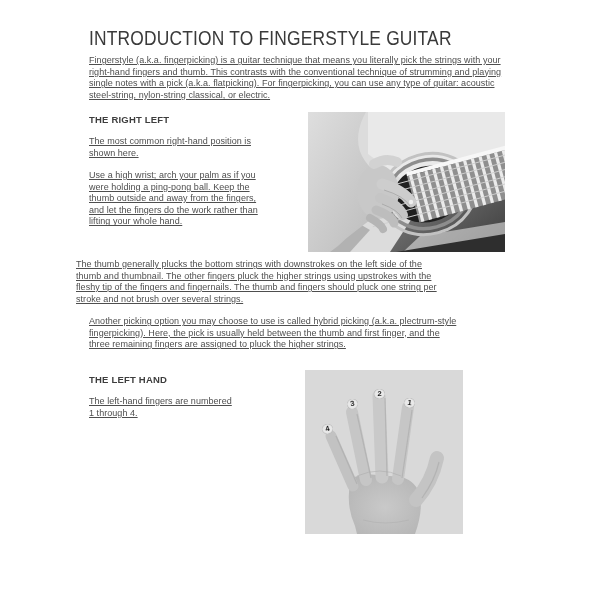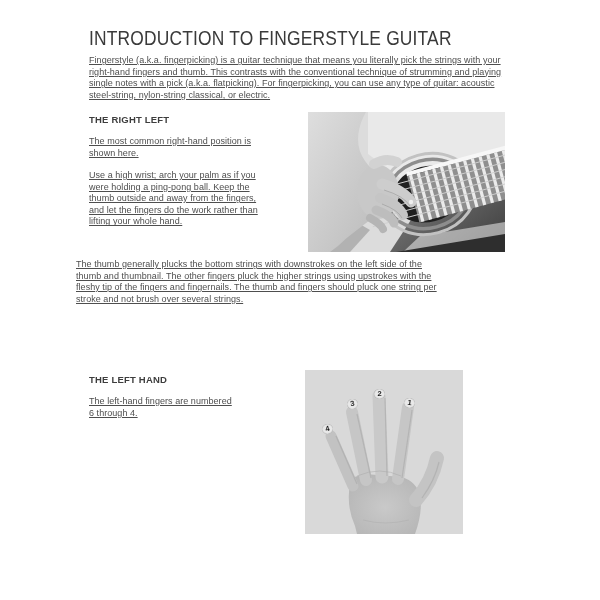--- a/index.html
+++ b/index.html
@@ -161,24 +161,27 @@
       <path d="M 76,78 Q 96,84 102,94" stroke="#9f9f9f" stroke-width="1" fill="none" opacity="0.7"></path>
       <path d="M 74,92 Q 90,98 94,106" stroke="#9f9f9f" stroke-width="1" fill="none" opacity="0.7"></path>
       <circle cx="103" cy="90" r="2.2" fill="#efefef"></circle>
     </svg>
   </div>
 
   <p class="body p-3">The thumb generally plucks the bottom strings with downstrokes on the left side of the
 thumb and thumbnail. The other fingers pluck the higher strings using upstrokes with the
 fleshy tip of the fingers and fingernails. The thumb and fingers should pluck one string per
 stroke and not brush over several strings.</p>
+  <p class="body p-4">Another picking option you may choose to use is called hybrid picking (a.k.a. plectrum-style
+fingerpicking). Here, the pick is usually held between the thumb and first finger, and the
+three remaining fingers are assigned to pluck the higher strings.</p>
 
   <h2 class="heading h-left">THE LEFT HAND</h2>
   <p class="body p-lh1">The left-hand fingers are numbered
-6 through 4.</p>
+1 through 4.</p>
 
   <div class="photo photo-hand">
     <svg width="158" height="164" viewBox="0 0 158 164">
       <defs>
         <radialGradient id="handG" cx="0.5" cy="0.55" r="0.75">
           <stop offset="0" stop-color="#c9c9c9"></stop>
           <stop offset="1" stop-color="#b2b2b2"></stop>
         </radialGradient>
       </defs>
       <rect x="0" y="0" width="158" height="164" fill="#d9d9d9"></rect>

